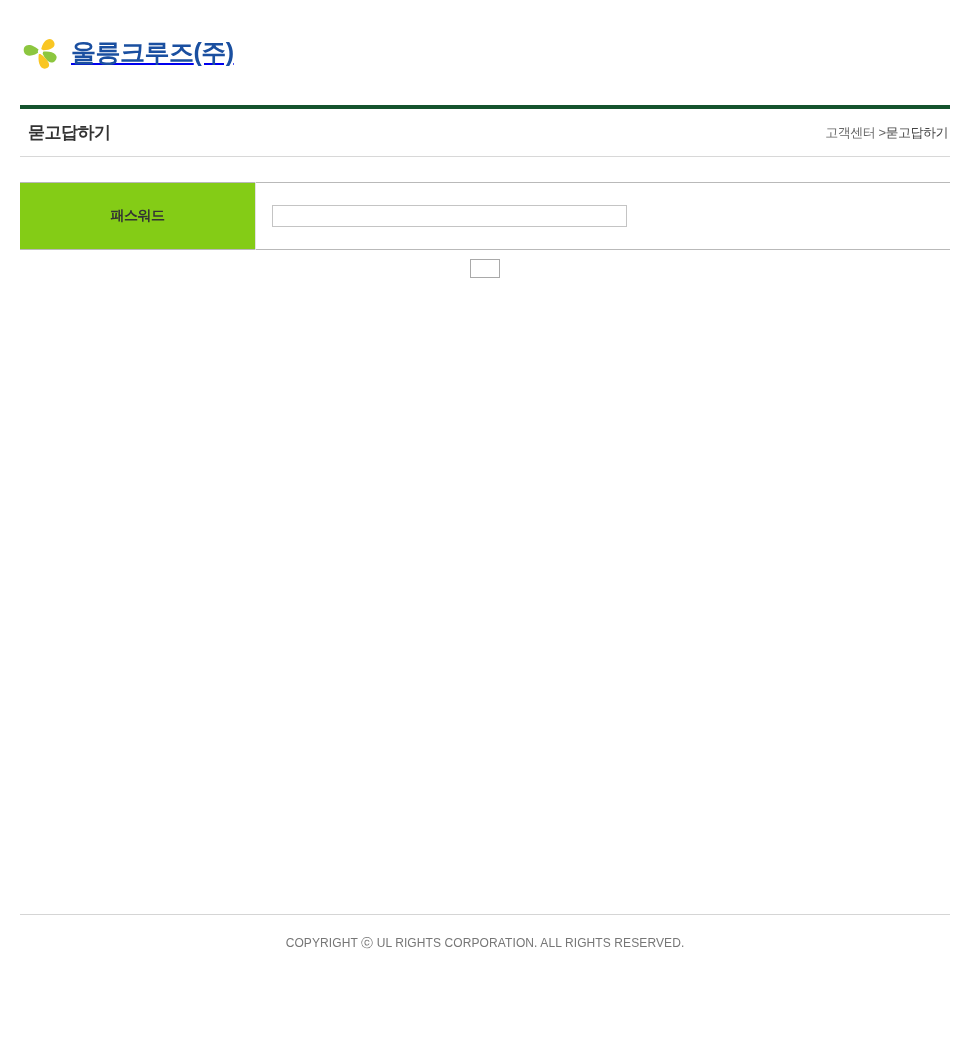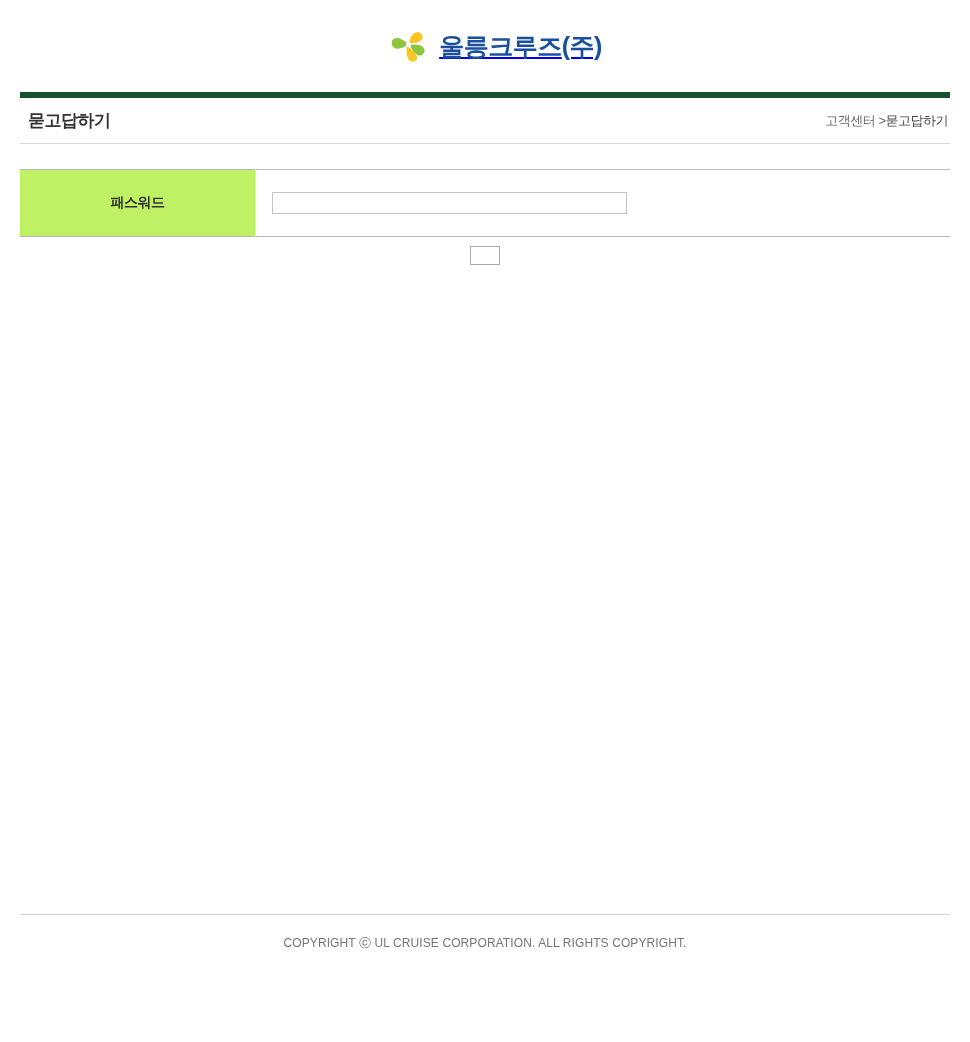--- a/index.html
+++ b/index.html
@@ -11,26 +11,25 @@
     width: 970px;
     height: 1042px;
     font-family: "Liberation Sans", sans-serif;
     color: #333333;
     overflow: hidden;
     position: relative;
   }
 
   
   .site-header {
-    height: 92px;
+    height: 105px;
     box-sizing: border-box;
     padding-left: 20px;
     display: flex;
     align-items: center;
-    justify-content: center;
   }
   .logo-wrap {
     display: flex;
     align-items: center;
     gap: 9px;
   }
   .logo-mark {
     width: 42px;
     height: 42px;
     position: relative;
@@ -46,21 +45,21 @@
   }
   .logo-text .suffix {
     color: #1a4fa0;
   }
 
   
   .title-bar {
     position: relative;
     margin: 0 20px;
     height: 52px;
-    border-top: 6px solid #14532d;
+    border-top: 4px solid #14532d;
     border-bottom: 1px solid #d8d8d8;
     display: flex;
     align-items: center;
     justify-content: space-between;
     box-sizing: border-box;
   }
   .page-title {
     font-size: 17px;
     font-weight: bold;
     color: #333333;
@@ -89,21 +88,21 @@
     border-collapse: collapse;
     border-top: 1px solid #b9b9b9;
     border-bottom: 1px solid #b9b9b9;
     table-layout: fixed;
   }
   .form-table tr {
     height: 67px;
   }
   .form-table th {
     width: 233px;
-    background: #bef264;
+    background: #84cc16;
     border-right: 1px solid #e2e2e2;
     font-size: 14px;
     font-weight: bold;
     color: #333333;
     letter-spacing: -0.5px;
     text-align: center;
     vertical-align: middle;
   }
   .form-table td {
     padding-left: 16px;
@@ -195,14 +194,14 @@
       </tr>
     </tbody>
   </table>
 
   <div class="button-row">
     <button class="submit-btn"></button>
   </div>
 </div>
 
 <div class="footer">
-  <div class="copyright">COPYRIGHT ⓒ UL CRUISE CORPORATION. ALL RIGHTS COPYRIGHT.</div>
+  <div class="copyright">COPYRIGHT ⓒ UL RIGHTS CORPORATION. ALL RIGHTS RESERVED.</div>
 </div>
 
 </body></html>

